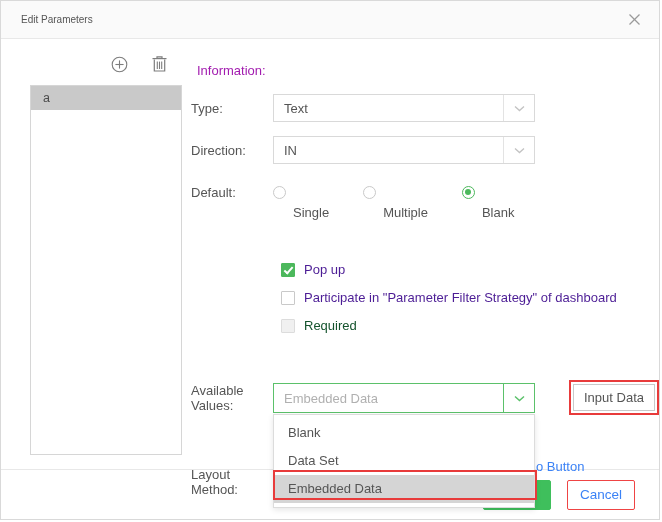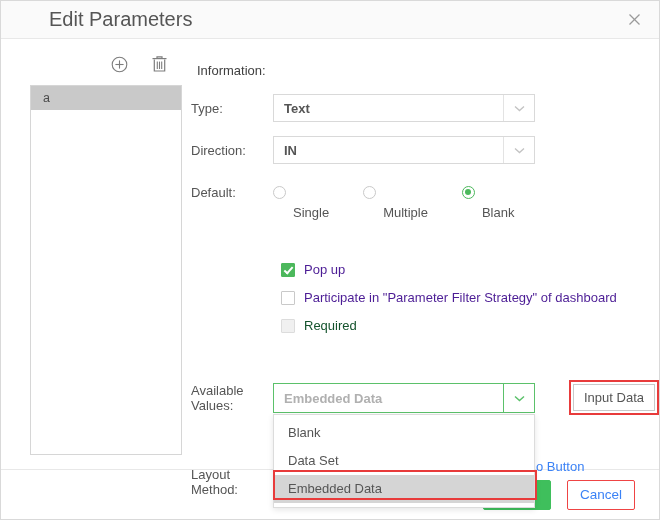--- a/index.html
+++ b/index.html
@@ -32,24 +32,23 @@
     height: 38px;
     min-height: 38px;
     background: #fafafa;
     border-bottom: 1px solid #e8e8e8;
     display: flex;
     align-items: center;
     padding: 0 14px 0 20px;
     box-sizing: border-box;
   }
   .dialog-title {
-    font-size: 20px;
+    font-size: 10px;
     color: #555555;
     flex: 1;
-    margin-left: 28px;
   }
   .close-btn {
     width: 22px;
     height: 22px;
     display: flex;
     align-items: center;
     justify-content: center;
     color: #9a9a9a;
     font-size: 17px;
     line-height: 1;
@@ -124,34 +123,33 @@
     width: 82px;
     min-width: 82px;
     text-align: left;
     padding-right: 8px;
     font-size: 13px;
     color: #555555;
     box-sizing: border-box;
   }
   .info-label {
     font-size: 13px;
-    color: #404040;
+    color: #a21caf;
     margin-left: 6px;
   }
   
   .select {
     width: 262px;
     height: 28px;
     border: 1px solid #d9d9d9;
     background: #ffffff;
     display: flex;
     align-items: center;
     box-sizing: border-box;
     cursor: pointer;
-    font-weight: bold;
   }
   .select .value {
     flex: 1;
     padding-left: 10px;
     font-size: 13px;
     color: #555555;
     white-space: nowrap;
     overflow: hidden;
   }
   .select .value.placeholder {

